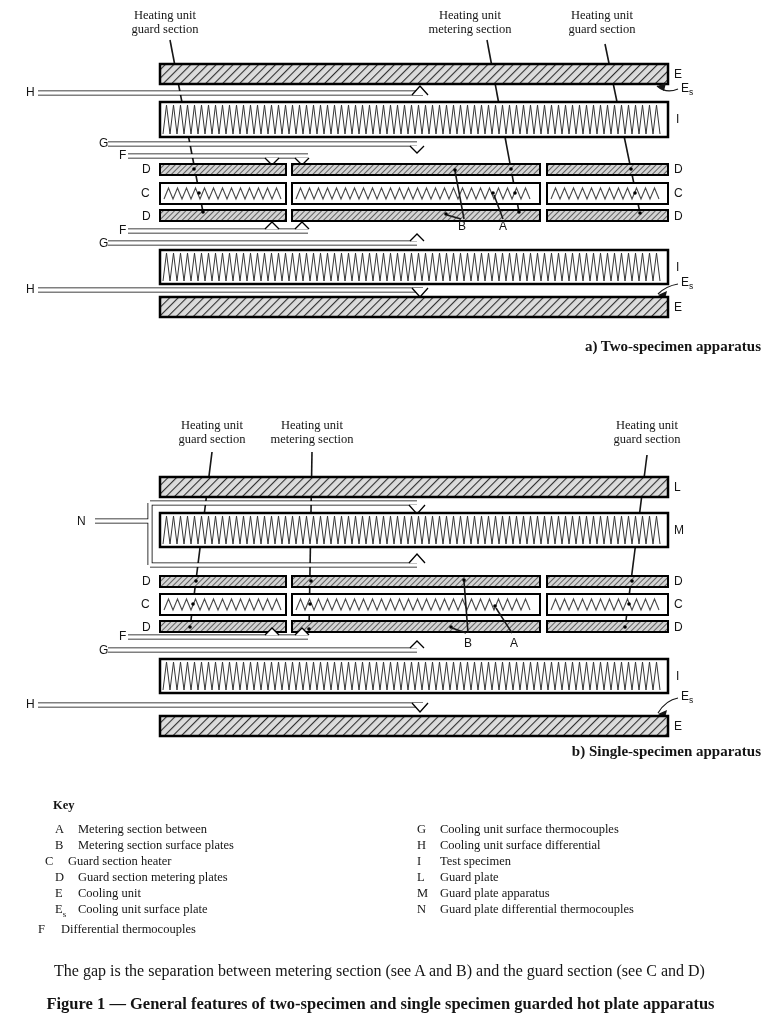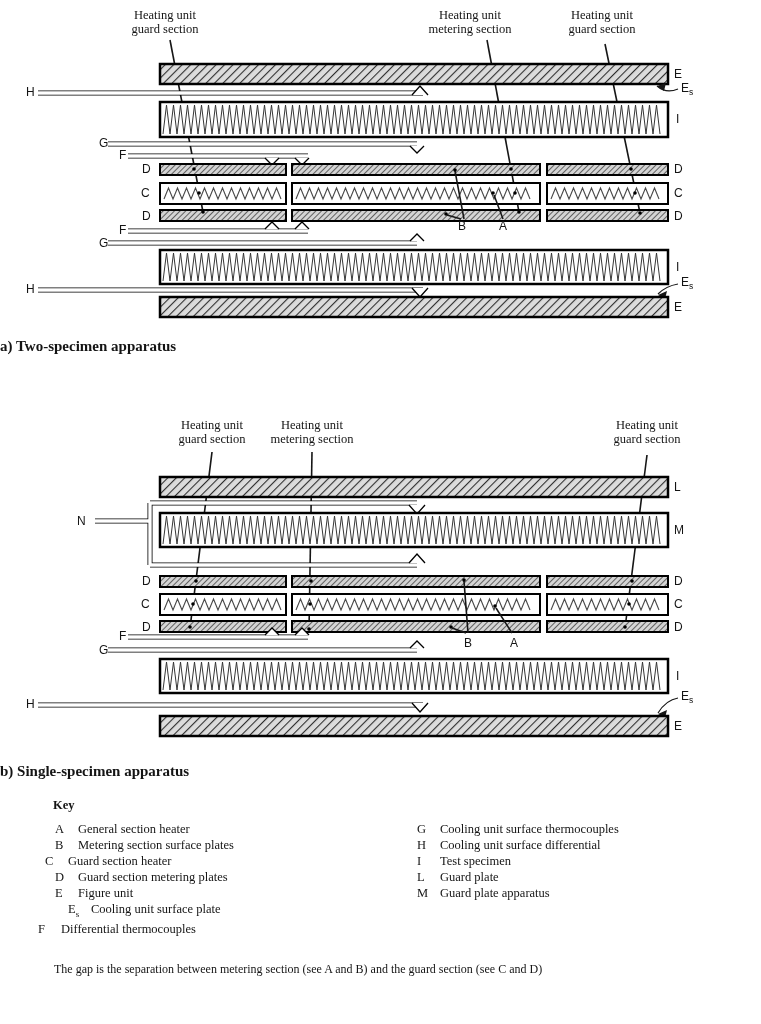--- a/index.html
+++ b/index.html
@@ -13,26 +13,26 @@
   .leader{stroke:#161616;stroke-width:1.6;fill:none}
   .dot{fill:#000}
   .hook{stroke:#161616;stroke-width:1.2;fill:none}
   .hookhead{fill:#161616}
   .zig{fill:none;stroke:#363636;stroke-width:1}
   .zigC{fill:none;stroke:#4a4a4a;stroke-width:1.1}
   .tl{position:absolute;width:110px;text-align:center;font-size:12.5px;line-height:14px}
   .tl span{display:block}
   .co{position:absolute;font-family:"Liberation Sans",sans-serif;font-size:12px;line-height:12px;white-space:nowrap}
   .co sub{font-size:8.5px}
-  .cap{position:absolute;left:0;width:761px;text-align:left;font-weight:bold;font-size:15px}
+  .cap{position:absolute;left:0;width:761px;text-align:right;font-weight:bold;font-size:15px}
   .keyhead{position:absolute;font-weight:bold;font-size:12.5px}
   .krow{position:absolute;font-size:12.5px;white-space:nowrap}
   .klet{display:inline-block;width:23px;font-size:12.5px}
   .ksub{font-size:9px}
-  .note{position:absolute;font-size:12px;white-space:nowrap}
+  .note{position:absolute;font-size:16px;white-space:nowrap}
   .figcap{position:absolute;left:0;width:761px;text-align:center;font-weight:bold;font-size:16.5px}
 </style>
 </head>
 <body>
 
 <div class="canvas">
 
 <svg class="gfx" width="761" height="1024" viewBox="0 0 761 1024">
   <defs>
     <pattern id="hatchCoarse" width="6" height="6" patternUnits="userSpaceOnUse" patternTransform="rotate(45)">
@@ -277,34 +277,36 @@
 <div class="co" style="left:674px;top:481px"><span>L</span></div>
 <div class="co" style="left:674px;top:524px"><span>M</span></div>
 <div class="co" style="left:674px;top:575px"><span>D</span></div>
 <div class="co" style="left:674px;top:598px"><span>C</span></div>
 <div class="co" style="left:674px;top:621px"><span>D</span></div>
 <div class="co" style="left:676px;top:670px"><span>I</span></div>
 <div class="co" style="left:681px;top:690px"><span>E</span><sub>s</sub></div>
 <div class="co" style="left:674px;top:720px"><span>E</span></div>
 
 <div class="cap" style="top:338px">a) Two-specimen apparatus</div>
-<div class="cap" style="top:763px">b) Single-specimen apparatus</div>
+<div class="cap" style="top:743px">b) Single-specimen apparatus</div>
 
 <div class="keyhead" style="left:53px;top:798px">Key</div>
 
-<div class="krow" style="left:55px;top:822px"><span class="klet"><span>A</span><sub class="ksub"></sub></span><span>General section heater</span></div>
+<div class="krow" style="left:55px;top:822px"><span class="klet"><span>A</span><sub class="ksub"></sub></span><span>Metering section between</span></div>
 <div class="krow" style="left:55px;top:838px"><span class="klet"><span>B</span><sub class="ksub"></sub></span><span>Metering section surface plates</span></div>
 <div class="krow" style="left:45px;top:854px"><span class="klet"><span>C</span><sub class="ksub"></sub></span><span>Guard section heater</span></div>
 <div class="krow" style="left:55px;top:870px"><span class="klet"><span>D</span><sub class="ksub"></sub></span><span>Guard section metering plates</span></div>
-<div class="krow" style="left:55px;top:886px"><span class="klet"><span>E</span><sub class="ksub"></sub></span><span>Figure unit</span></div>
-<div class="krow" style="left:68px;top:902px"><span class="klet"><span>E</span><sub class="ksub">s</sub></span><span>Cooling unit surface plate</span></div>
+<div class="krow" style="left:55px;top:886px"><span class="klet"><span>E</span><sub class="ksub"></sub></span><span>Cooling unit</span></div>
+<div class="krow" style="left:55px;top:902px"><span class="klet"><span>E</span><sub class="ksub">s</sub></span><span>Cooling unit surface plate</span></div>
 <div class="krow" style="left:38px;top:922px"><span class="klet"><span>F</span><sub class="ksub"></sub></span><span>Differential thermocouples</span></div>
 
 <div class="krow" style="left:417px;top:822px"><span class="klet">G</span><span>Cooling unit surface thermocouples</span></div>
 <div class="krow" style="left:417px;top:838px"><span class="klet">H</span><span>Cooling unit surface differential</span></div>
 <div class="krow" style="left:417px;top:854px"><span class="klet">I</span><span>Test specimen</span></div>
 <div class="krow" style="left:417px;top:870px"><span class="klet">L</span><span>Guard plate</span></div>
 <div class="krow" style="left:417px;top:886px"><span class="klet">M</span><span>Guard plate apparatus</span></div>
+<div class="krow" style="left:417px;top:902px"><span class="klet">N</span><span>Guard plate differential thermocouples</span></div>
 
 <div class="note" style="left:54px;top:962px">The gap is the separation between metering section (see A and B) and the guard section (see C and D)</div>
 
+<div class="figcap" style="top:994px">Figure 1 — General features of two-specimen and single specimen guarded hot plate apparatus</div>
 
 </div>
 
 </body></html>

